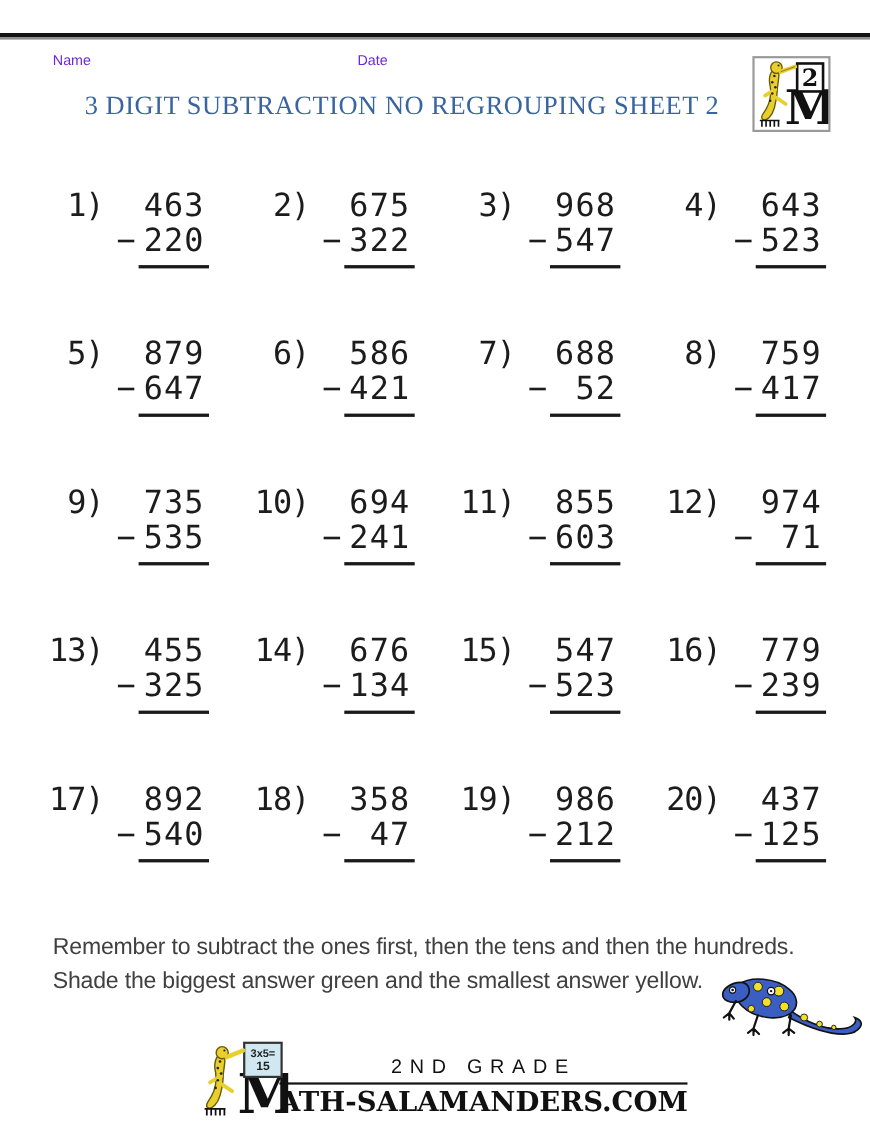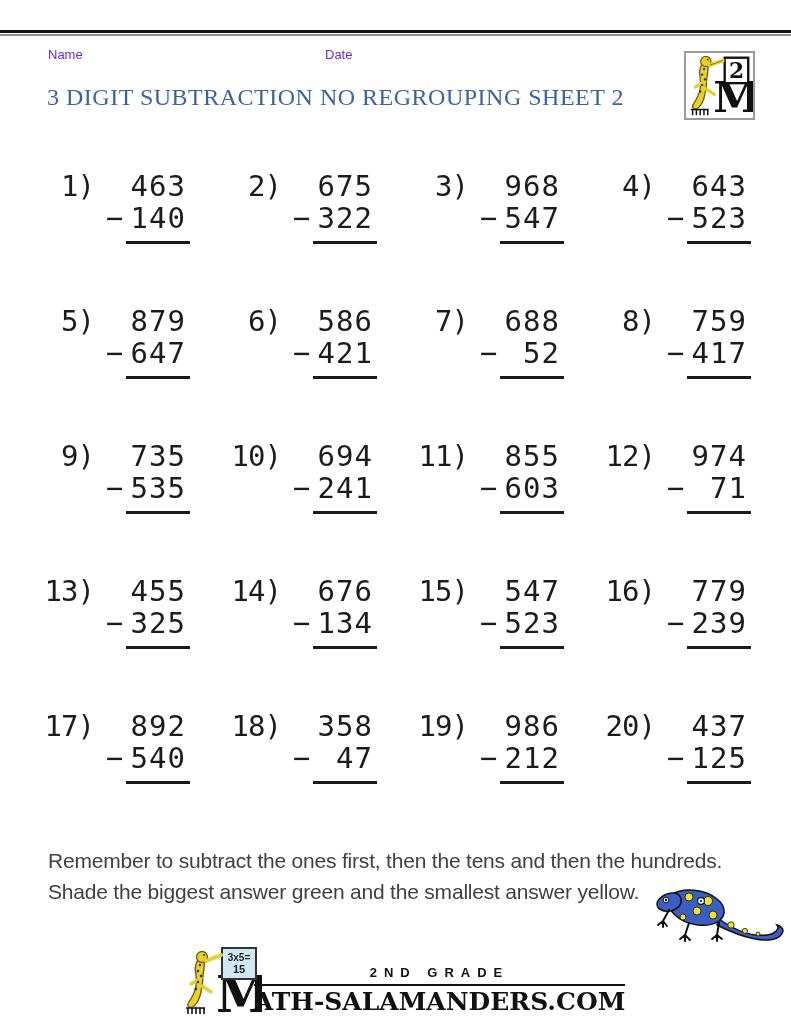--- a/index.html
+++ b/index.html
@@ -97,21 +97,21 @@
   
   .footer {
     position: absolute; top: 944px; left: 0; right: 0;
     display: flex; justify-content: center; align-items: flex-end;
   }
   .footer-logo { width: 96px; height: 72px; margin-right: -8px; }
   .footer-logo svg { width: 100%; height: 100%; display: block; }
   .footer-text { display: flex; flex-direction: column; }
   .grade-label {
     text-align: center;
-    font-size: 13px; font-weight: bold; letter-spacing: 7px;
+    font-size: 18px; font-weight: normal; letter-spacing: 7px;
     color: #111; padding-bottom: 4px;
   }
   .footer-divider { height: 2.5px; background: #111; }
   .site-label {
     font-family: "DejaVu Serif", serif;
     font-size: 25px; font-weight: bold; letter-spacing: 0px;
     color: #111; margin-top: 1px; white-space: nowrap;
   }
 </style>
 </head>
@@ -141,30 +141,30 @@
         <circle cx="17" cy="23" r="1.2" fill="#222"></circle>
       <circle cx="20" cy="28" r="1.2" fill="#222"></circle>
         <circle cx="17" cy="34" r="1.2" fill="#222"></circle>
       <circle cx="15" cy="41" r="1.2" fill="#222"></circle>
         <circle cx="23" cy="7" r="1" fill="#222"></circle>
 
       <path d="M5 60 H24 M7 60 V66 M11 60 V66 M15 60 V66 M19 60 V66 M23 60 V66" stroke="#111" stroke-width="1.6"></path>
     </svg>
   </div>
 
-  <div class="page-title" style="color: rgb(56, 101, 159);">3 DIGIT SUBTRACTION NO REGROUPING SHEET 2</div>
+  <div class="page-title" style="color: rgb(56, 101, 159); margin-left: 30px;">3 DIGIT SUBTRACTION NO REGROUPING SHEET 2</div>
 
   <div class="problems-grid">
     <div class="problem">
       <div class="plabel">1)</div>
       <div class="pbody">
         <div class="minuend-row"><span class="num">463</span></div>
         <div class="sub-row">
           <span class="minus">−</span>
-          <span class="num">140</span>
+          <span class="num">220</span>
         </div>
         <div class="answer-line"></div>
       </div>
     </div>
 
     <div class="problem">
       <div class="plabel">2)</div>
       <div class="pbody">
         <div class="minuend-row"><span class="num">675</span></div>
         <div class="sub-row">

